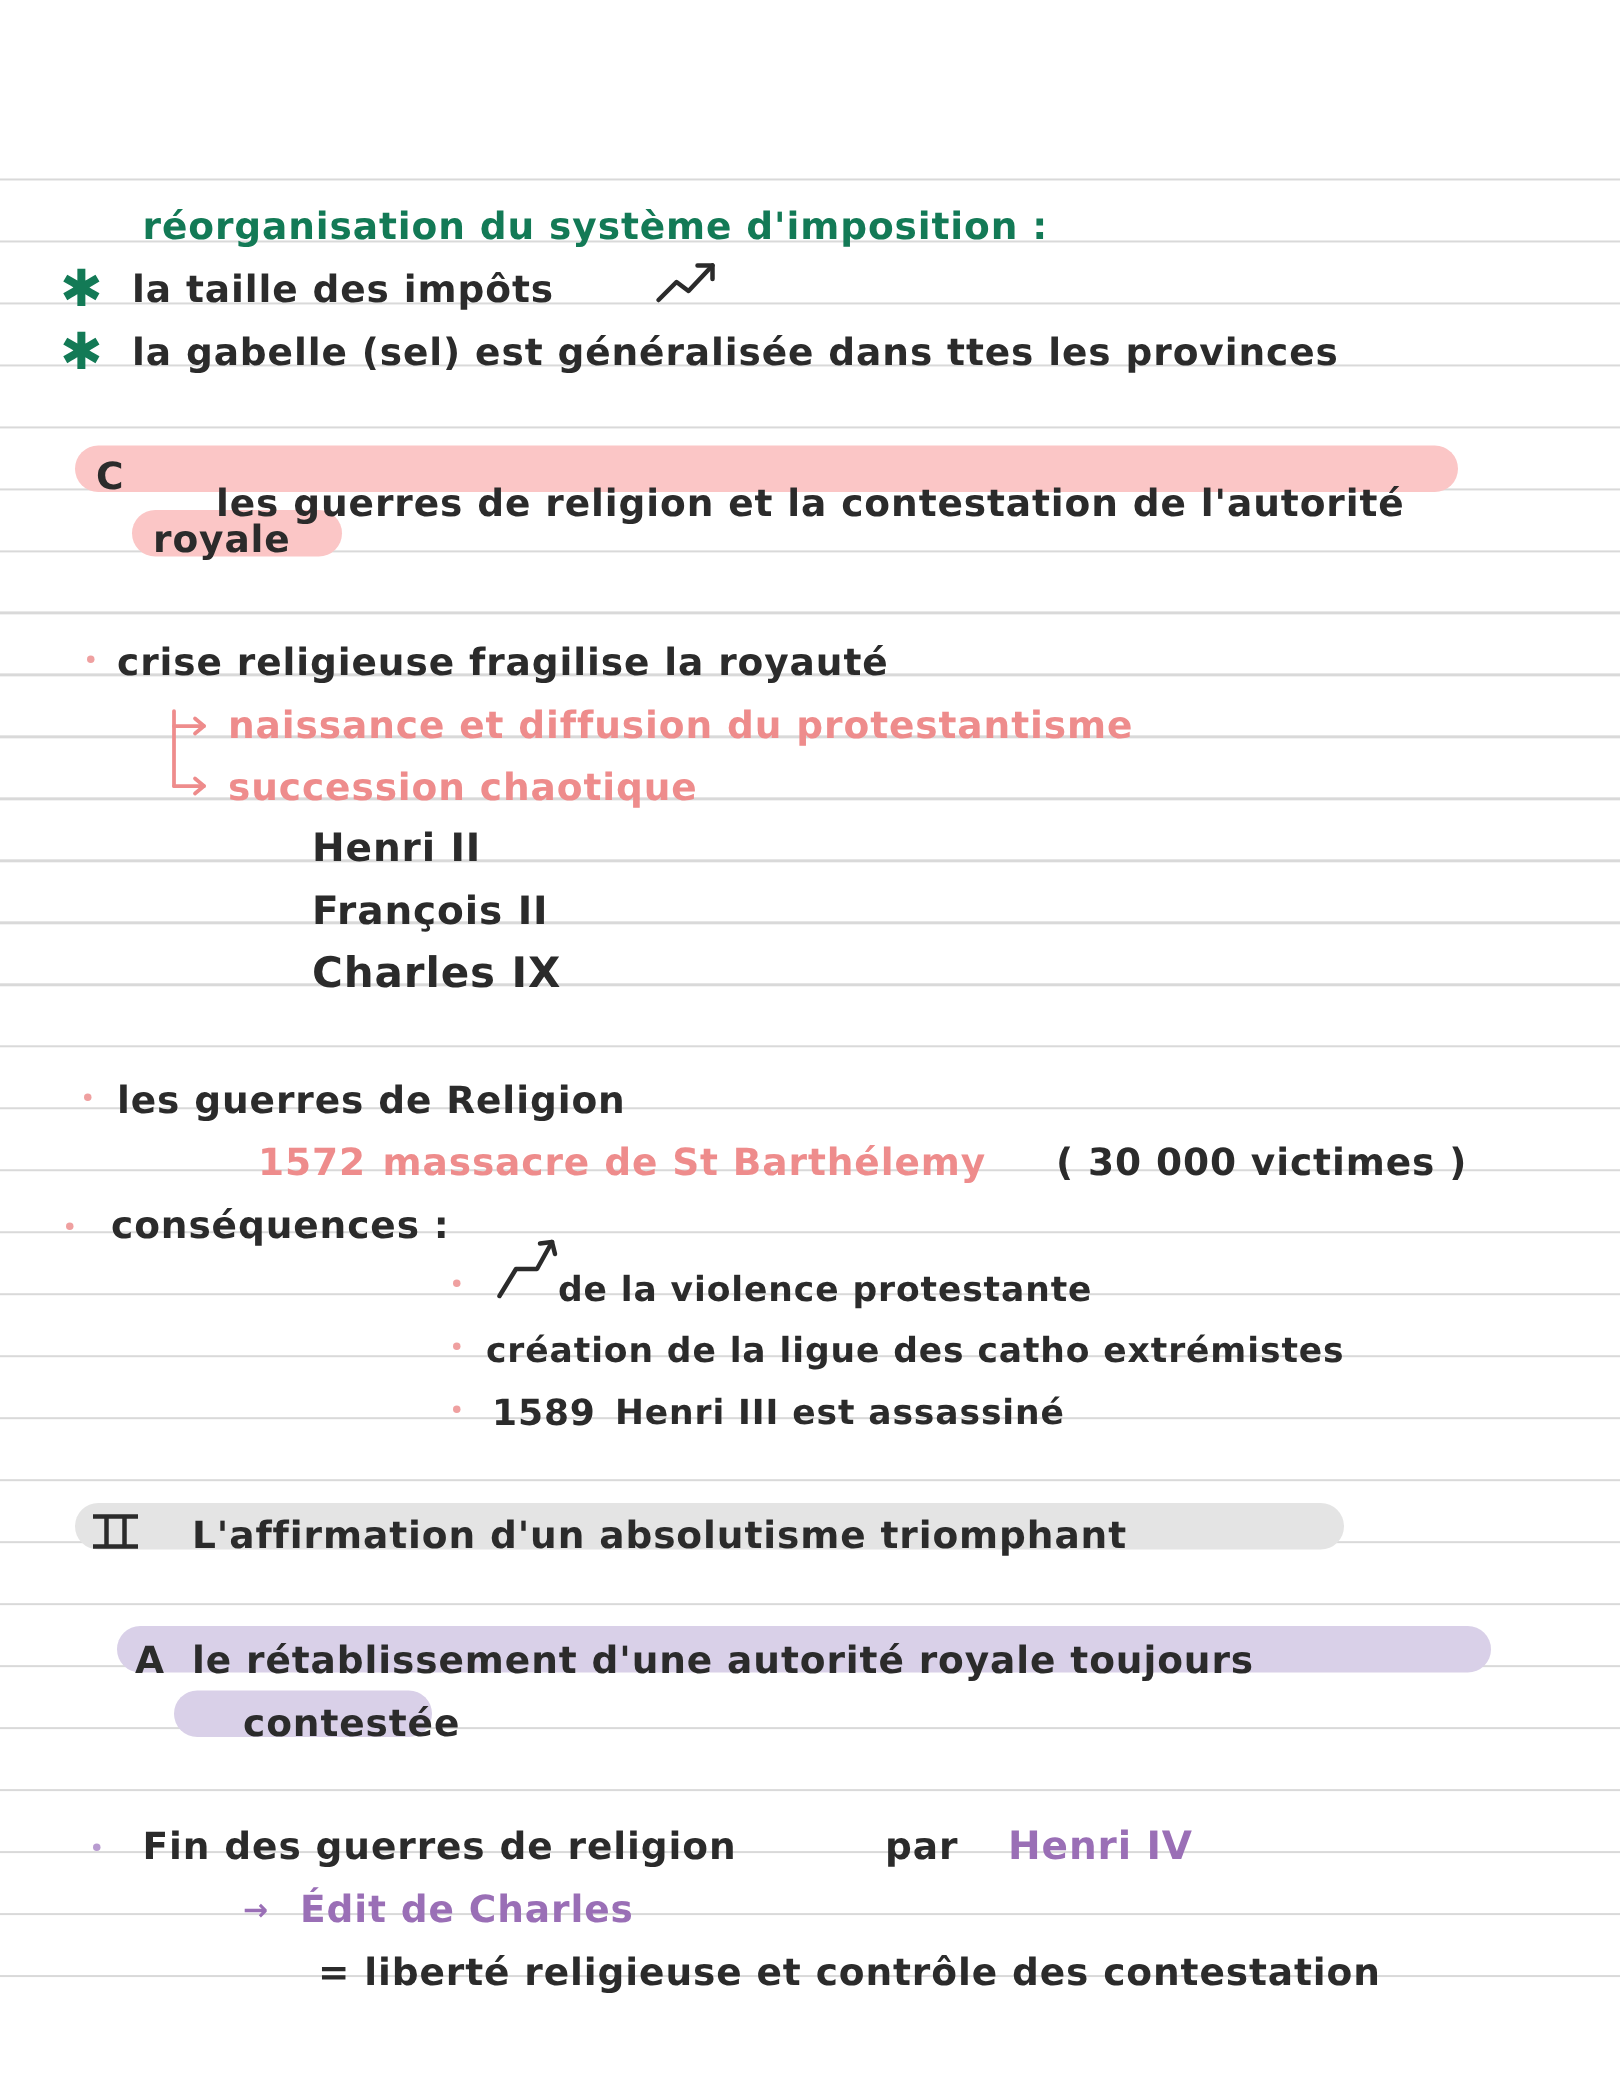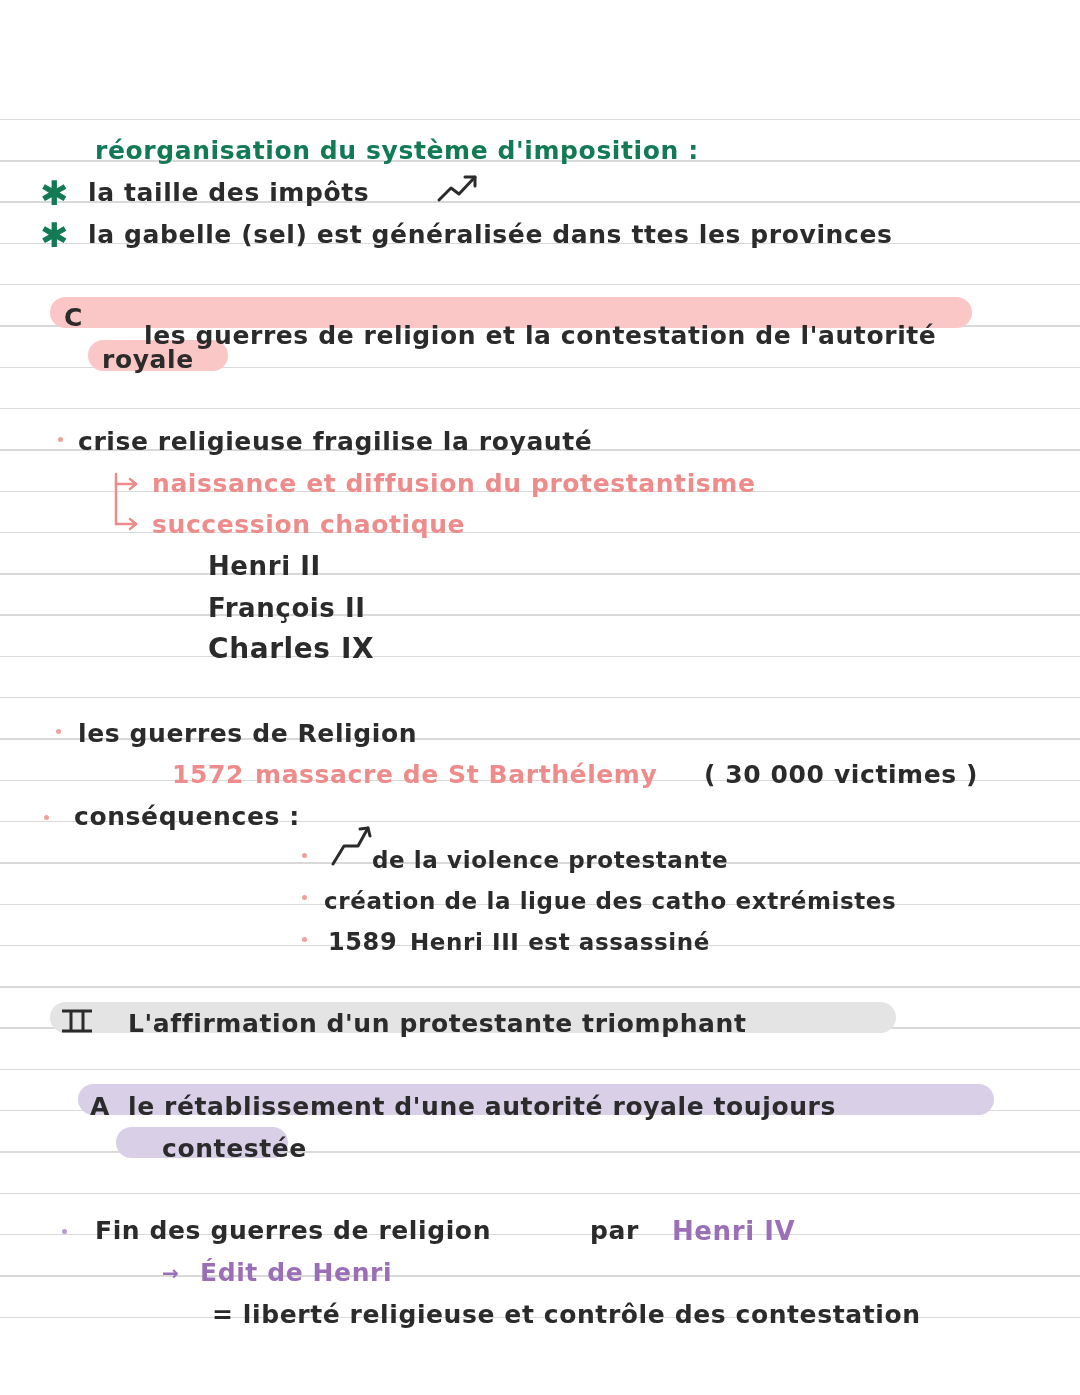--- a/index.html
+++ b/index.html
@@ -116,30 +116,30 @@
   <div class="line thin" style="left:328px; top:927px; font-size:24px;">1589</div>
   <div class="line" style="left:410px; top:927px; font-size:23px;">Henri III est assassiné</div>
 
   <div class="hl hl-gray" style="left:50px; top:1002px; width:846px; height:31px;"></div>
   <svg style="left:60px; top:1008px;" width="34" height="26">
     <line x1="2" y1="3" x2="32" y2="3" stroke="#2b2b2b" stroke-width="3"></line>
     <line x1="2" y1="23" x2="32" y2="23" stroke="#2b2b2b" stroke-width="3"></line>
     <line x1="11" y1="3" x2="11" y2="23" stroke="#2b2b2b" stroke-width="3"></line>
     <line x1="23" y1="3" x2="23" y2="23" stroke="#2b2b2b" stroke-width="3"></line>
   </svg>
-  <div class="line" style="left:128px; top:1009px;">L'affirmation d'un protestante triomphant</div>
+  <div class="line" style="left:128px; top:1009px;">L'affirmation d'un absolutisme triomphant</div>
 
   <div class="hl hl-purple" style="left:78px; top:1084px; width:916px; height:31px;"></div>
   <div class="hl hl-purple" style="left:116px; top:1127px; width:172px; height:31px;"></div>
   <div class="line" style="left:90px; top:1092px;">A</div>
   <div class="line" style="left:128px; top:1092px;">le rétablissement d'une autorité royale toujours</div>
   <div class="line" style="left:130px; top:1134px;margin-left:32px;">contestée</div>
 
   <span class="dot dot-purple" style="left:62px; top:1229px;"></span>
   <div class="line" style="left:95px; top:1216px;">Fin des guerres de religion</div>
   <div class="line" style="left:590px; top:1216px;">par</div>
   <div class="line purple thin" style="left:672px; top:1216px; font-size:26px;">Henri IV</div>
 
   <div class="line purple" style="left:162px; top:1258px; font-size:20px;">→</div>
-  <div class="line purple" style="left:200px; top:1258px;">Édit de Henri</div>
+  <div class="line purple" style="left:200px; top:1258px;">Édit de Charles</div>
 
   <div class="line" style="left:212px; top:1300px;">= liberté religieuse et contrôle des contestation</div>
 </div>
 
 </body></html>

